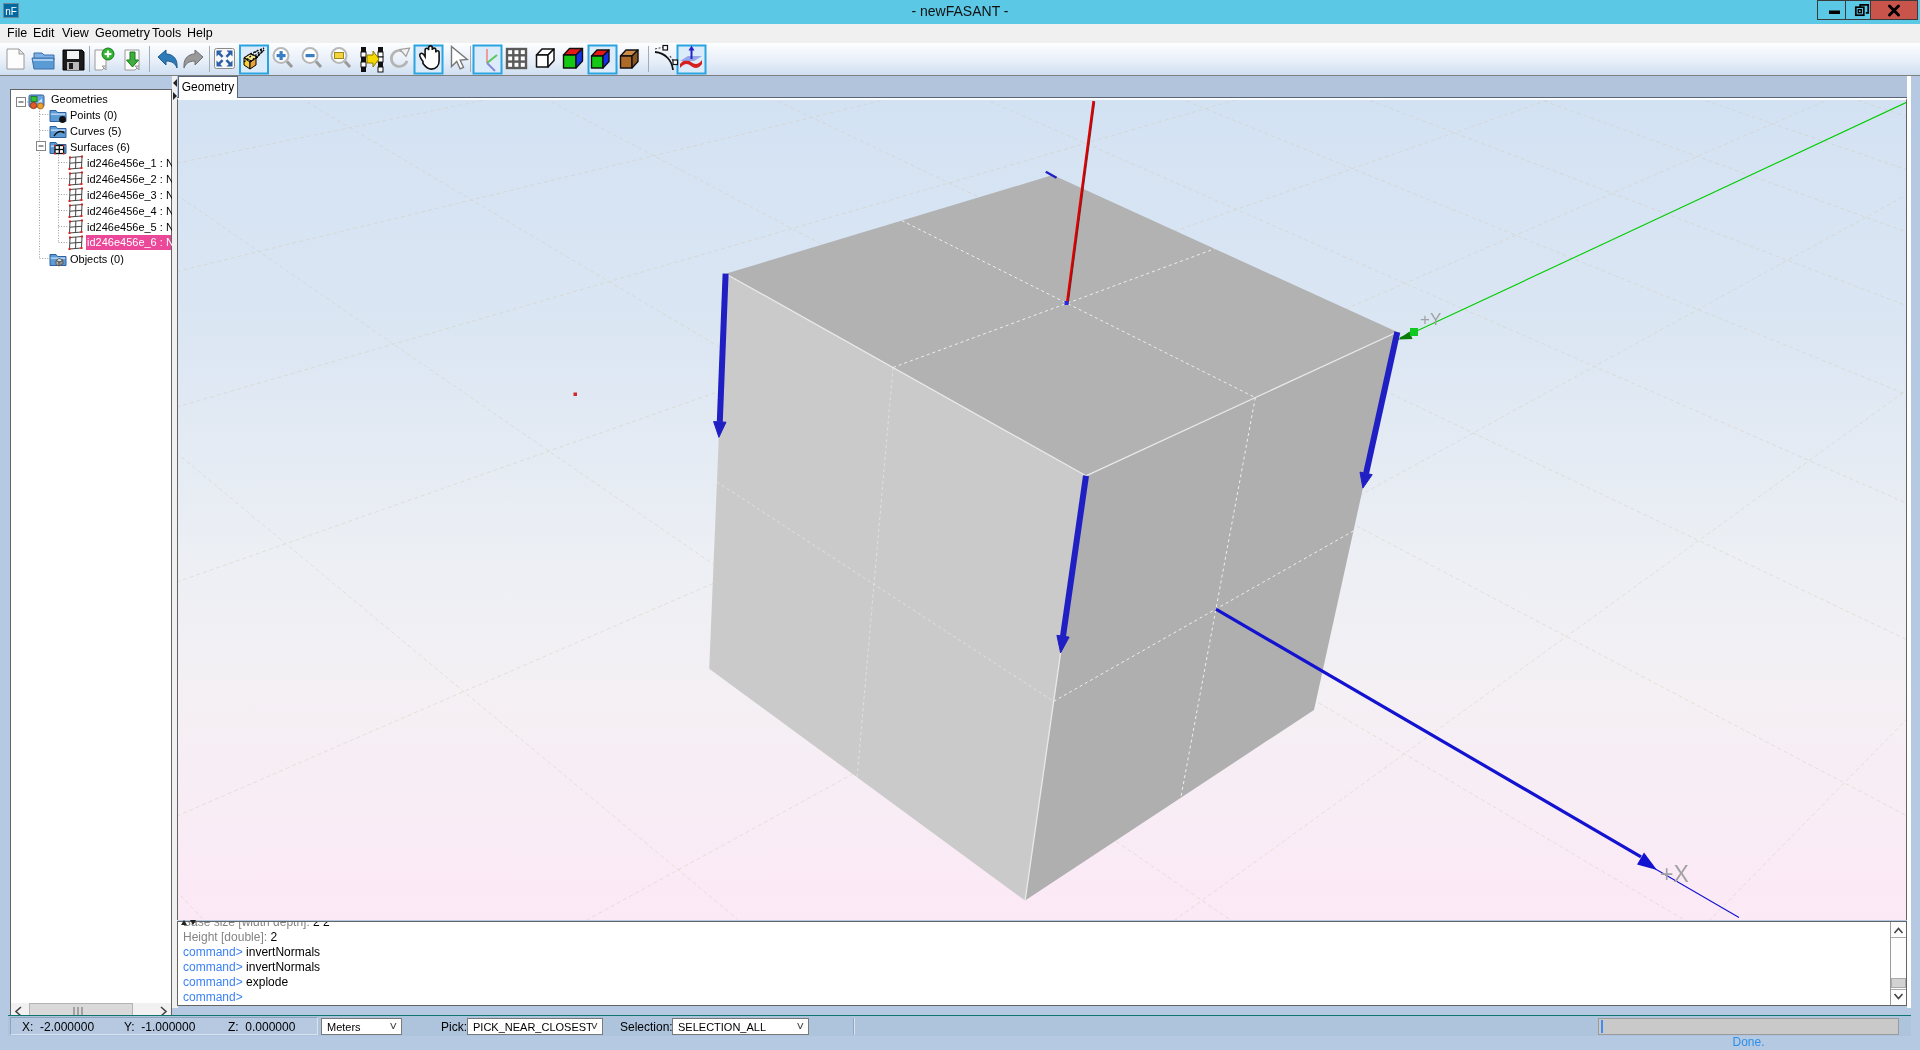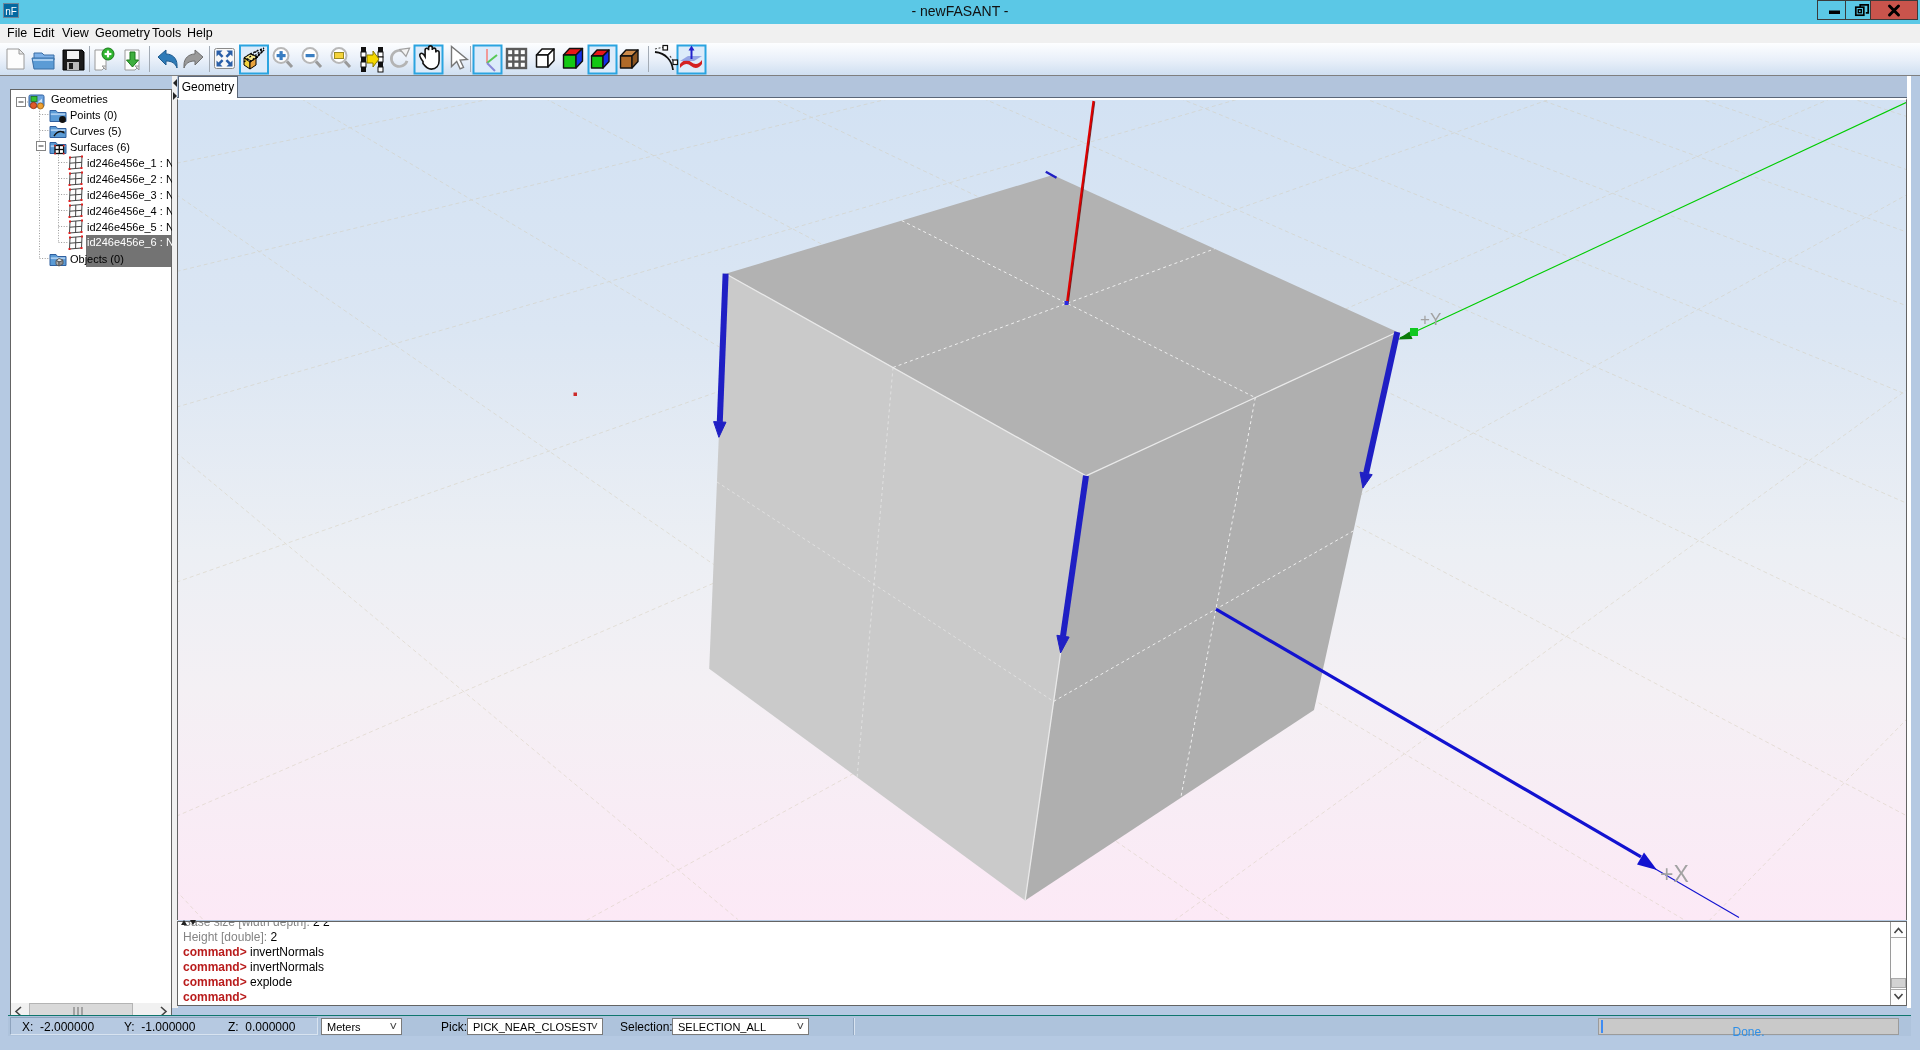--- a/index.html
+++ b/index.html
@@ -16,31 +16,31 @@
   #btnclose { left:1870px; width:48px; background:#c9544c; }
   
   #menubar { left:0; top:24px; width:1920px; height:19px; background:#f0f0f0; font-size:12.5px; color:#000; }
   #menubar span { position:absolute; top:2px; }
   
   #toolbar { left:0; top:43px; width:1920px; height:33px; background:linear-gradient(#fdfeff, #e8eff9 55%, #cfdff1); border-bottom:1px solid #7f7f7f; }
   
   #treewrap { left:10px; top:76px; width:162px; height:932px; background:#fff; border:1px solid #646464;margin-top:13px; }
   .trow { position:absolute; left:0; height:16px; font-size:11px; color:#000; white-space:nowrap; }
   .trow span.lbl { position:absolute; top:2px; }
-  #selrow { position:absolute; background:#737373; color:#fff; height:32px; font-size:11px; }
+  #selrow { position:absolute; background:#ec4899; color:#fff; height:15px; font-size:11px; }
   
   #splitter { left:172px; top:76px; width:6px; height:932px; background:#f0f0f0; }
   
   #tabstrip { left:177px; top:76px; width:1730px; height:22px; background:#b2c4dc; border-bottom:1px solid #5a6678; }
   #tab1 { position:absolute; left:1px; top:0px; width:60px; height:22px; background:#fff; border:1px solid #5a6678; border-bottom:none; font-size:12px; text-align:center; line-height:21px; }
   #viewport { left:177px; top:98px; width:1730px; height:822px; background:#fff; border:1px solid #646464; border-top:2px solid #fff; }
   
   #console { left:177px; top:921px; width:1730px; height:85px; background:#fff; border:1px solid #646464; overflow:hidden; font-size:12px; }
   .cline { position:absolute; left:5px; white-space:pre; color:#000; }
-  .cmdb { color:#b91c1c; font-weight:bold; }
+  .cmdb { color:#3b82f6; font-weight:normal; }
   .gray { color:#848484; }
   
   #statusbar { left:8px; top:1015px; width:1903px; height:21px; background:#aec3dc; border-top:1px solid #0f766e; font-size:12px; }
   .combo { position:absolute; top:2px; height:17px; background:#fff; border:1px solid #7a7a7a; font-size:11px; line-height:16px; padding-left:5px; }
   .combo::after { content:"\02C5"; position:absolute; right:4px; top:0px; font-size:13px; color:#444; }
   #progress { position:absolute; left:1590px; top:2px; width:301px; height:17px; background:#c9c9c9; border:1px solid #9b9b9b; }
 </style>
 </head>
 <body>
 
@@ -574,15 +574,15 @@
   <span style="position:absolute;left:14px;top:4px">X:&nbsp; -2.000000</span>
   <span style="position:absolute;left:116px;top:4px">Y:&nbsp; -1.000000</span>
   <span style="position:absolute;left:220px;top:4px">Z:&nbsp; 0.000000</span>
   <div class="combo" style="left:313px;width:81px">Meters</div>
   <span style="position:absolute;left:433px;top:4px">Pick:</span>
   <div class="combo" style="left:459px;width:136px">PICK_NEAR_CLOSEST</div>
   <span style="position:absolute;left:612px;top:4px">Selection:</span>
   <div class="combo" style="left:664px;width:137px">SELECTION_ALL</div>
   <div id="progress">
       <span style="position:absolute;left:2px;top:1px;width:2px;height:13px;background:#3f8cf3"></span>
-      <span style="position:absolute;left:0;width:100%;text-align:center;top:6px;color:#2e8fe8">Done.</span>
+      <span style="position:absolute;left:0;width:100%;text-align:center;top:16px;color:#2e8fe8">Done.</span>
     </div>
 </div>
 
 </body></html>

